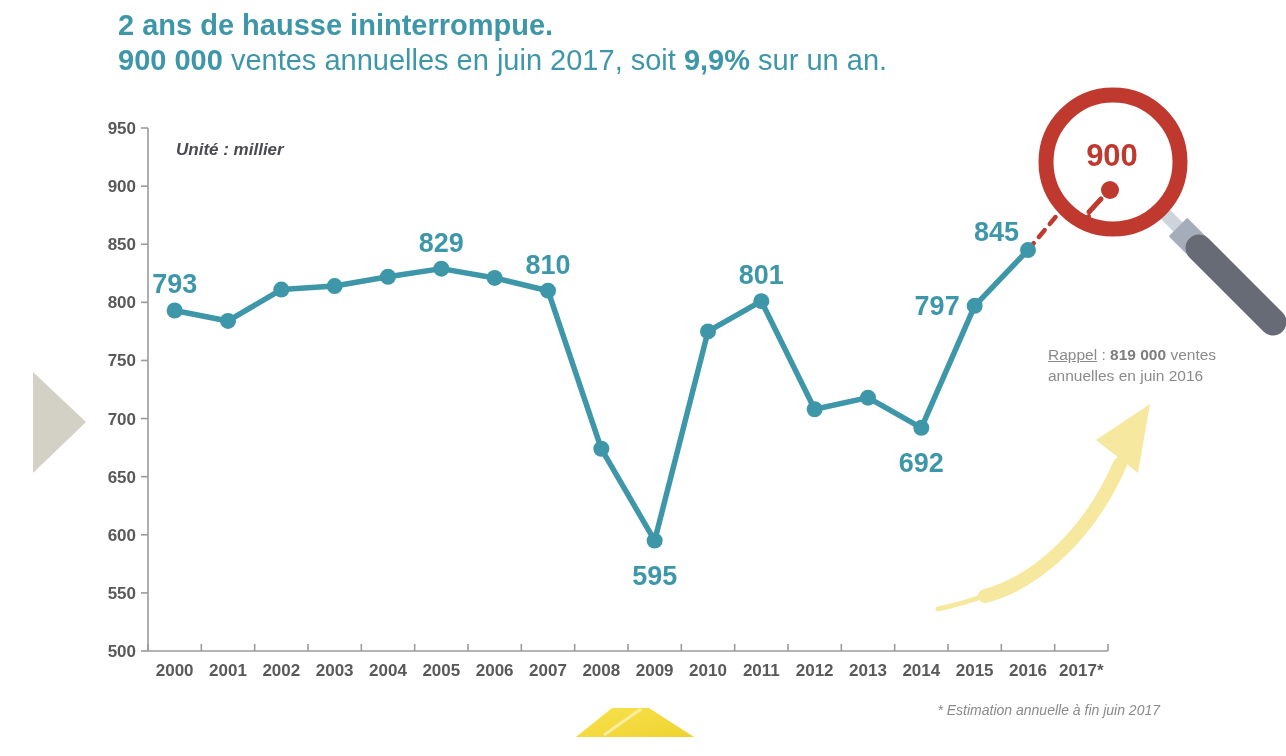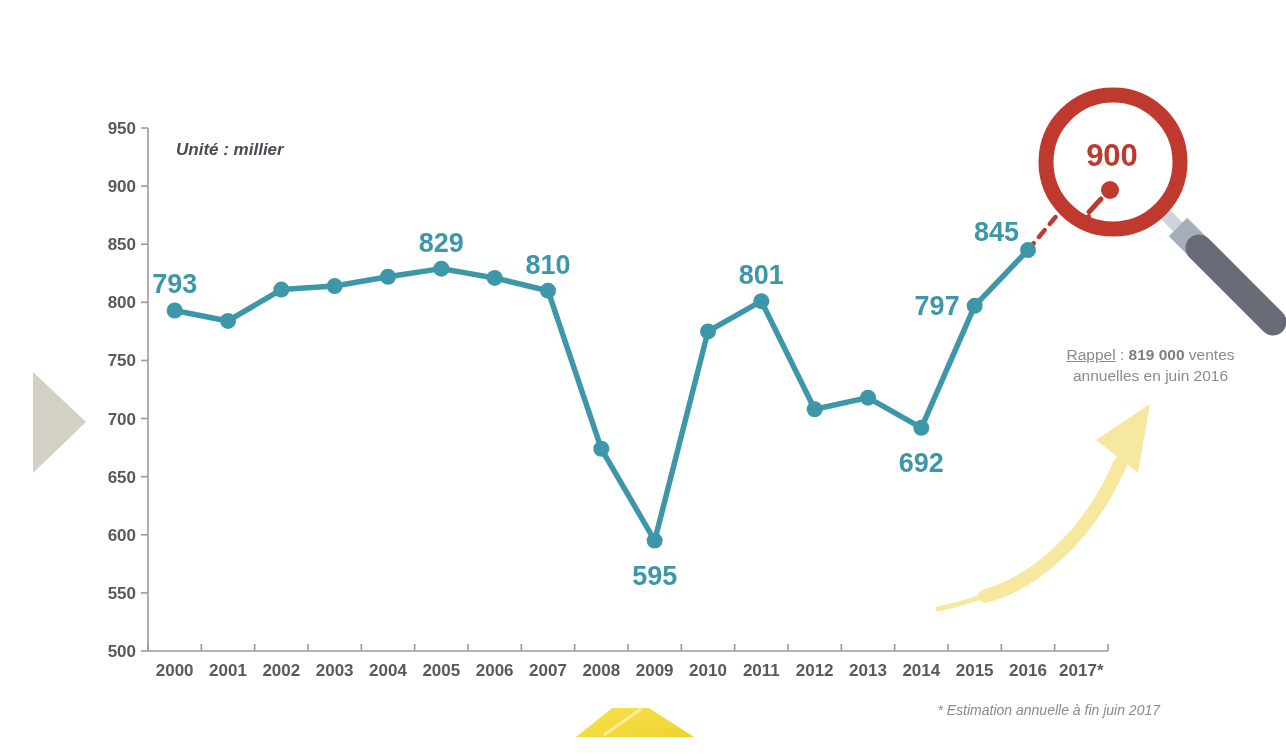--- a/index.html
+++ b/index.html
@@ -13,21 +13,21 @@
     font-size:29px;line-height:35px;letter-spacing:0;
   }
   .title-line1{font-weight:700;}
   .title-line2 .seg-b{font-weight:700;}
   .unit-label{
     position:absolute;left:176px;top:140px;color:#4a4a52;
     font-size:17px;font-weight:700;font-style:italic;
   }
   .rappel{
     position:absolute;left:1048px;top:344px;width:205px;color:#8a8a8a;
-    font-size:15.5px;line-height:21px;text-align:center;
+    font-size:15.5px;line-height:21px;
   }
   .rappel .rappel-label{text-decoration:underline;}
   .rappel .rappel-value{font-weight:700;color:#7d7d7d;}
   .footnote{
     position:absolute;right:126px;top:702px;color:#8a8a8a;
     font-size:14px;font-style:italic;white-space:nowrap;text-align:right;
   }
 </style>
 </head>
 <body>
@@ -136,19 +136,23 @@
       <line x1="1157" y1="206" x2="1181" y2="230" stroke="#ced3dc" stroke-width="13"></line>
       <line x1="1178" y1="227" x2="1199" y2="248" stroke="#a5adbb" stroke-width="26"></line>
       <line x1="1199" y1="248" x2="1273" y2="322" stroke="#666b76" stroke-width="27" stroke-linecap="round"></line>
       <circle cx="1113" cy="162" r="67" fill="none" stroke="#bf392e" stroke-width="15"></circle>
       <text x="1112" y="166" text-anchor="middle" fill="#bf392e" font-size="31" font-weight="700" font-family="&quot;Liberation Sans&quot;,sans-serif">900</text>
       <circle cx="1110" cy="190" r="9" fill="#bf392e"></circle>
       <line x1="1101" y1="199" x2="1089" y2="212" stroke="#bf392e" stroke-width="5" stroke-linecap="round"></line>
       <line x1="1079" y1="222" x2="1089" y2="216" stroke="#bf392e" stroke-width="4" stroke-linecap="round"></line>
     </svg>
 
+  <div class="title-block">
+    <div class="title-line1">2 ans de hausse ininterrompue.</div>
+    <div class="title-line2" id="title-line2"><span class="seg-b">900 000</span><span class="seg"> ventes annuelles en juin 2017, soit </span><span class="seg-b">9,9%</span><span class="seg"> sur un an.</span></div>
+  </div>
 
   <div class="unit-label">Unité : millier</div>
 
   <div class="rappel"><span class="rappel-label">Rappel</span><span> : </span><span class="rappel-value">819 000</span><span> ventes annuelles en juin 2016</span></div>
 
   <div class="footnote">* Estimation annuelle à fin juin 2017</div>
 </div>
 
 </body></html>

